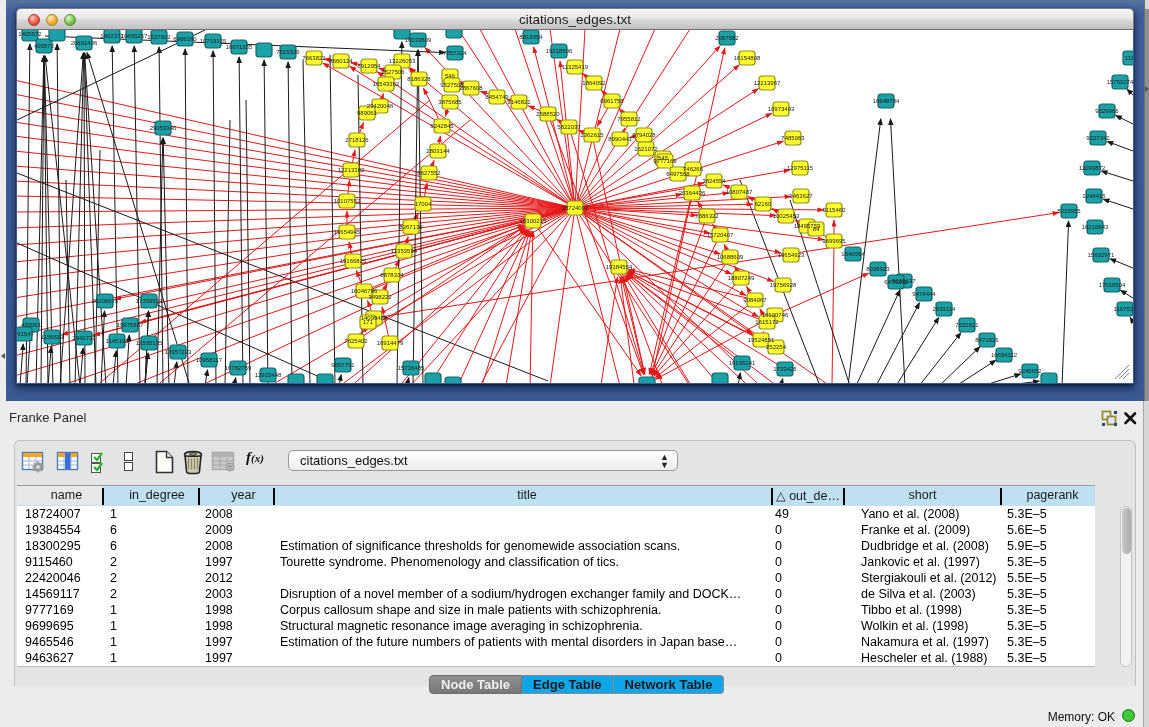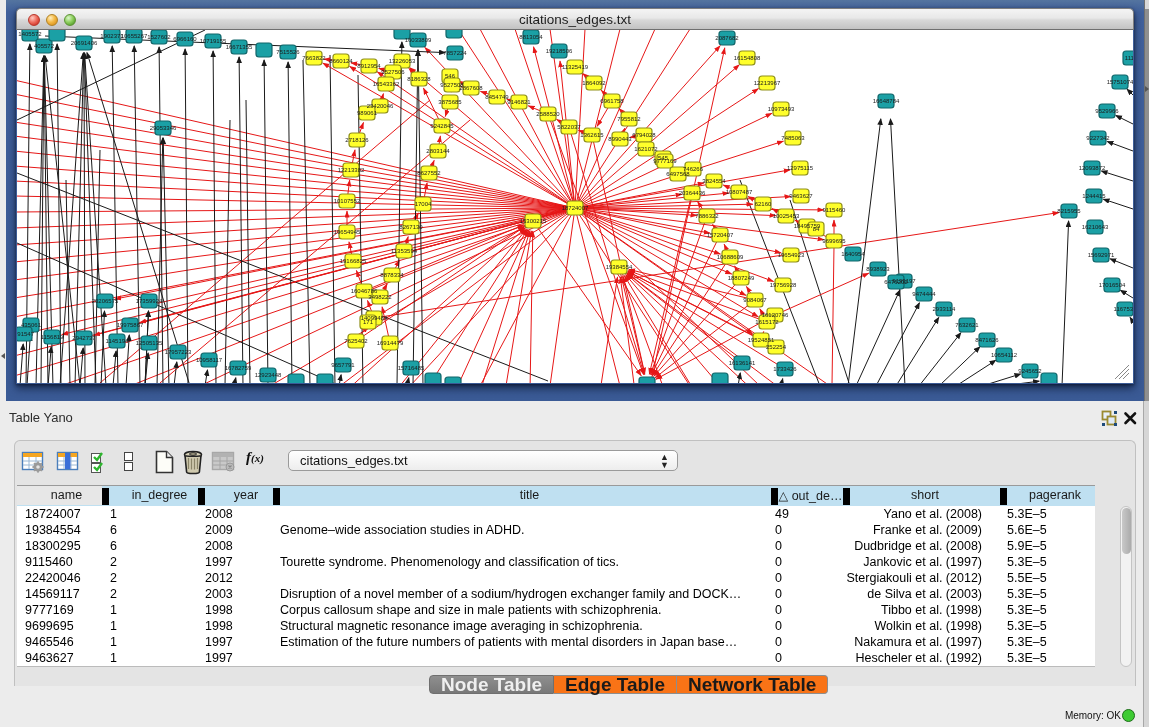--- a/index.html
+++ b/index.html
@@ -23,34 +23,34 @@
 .larr {position:absolute;left:1px;top:353px;width:0;height:0;border-top:3px solid transparent;border-bottom:3px solid transparent;border-right:4px solid #555}
 .panel {position:absolute;left:0;top:401px;width:1149px;height:326px;background:#ececec}
 .ptitle {position:absolute;left:9px;top:410px;font-size:13px;color:#2d2d2d}
 
 .toolc {position:absolute;left:14px;top:440px;width:1122px;height:246px;background:#e4e4e4;
   border:1px solid #c0c0c0;border-radius:6px 6px 0 0;border-bottom:none}
 .combo {position:absolute;left:288px;top:450px;width:390px;height:21px;background:linear-gradient(180deg,#ffffff,#ededed);
   border:1px solid #9a9a9a;border-radius:5px;font-size:13px;color:#111;line-height:19px;padding-left:11px}
 .combo .ud {position:absolute;right:8px;top:2px;font-size:9px;color:#222;line-height:8px}
 .thead {position:absolute;left:17px;top:485px;width:1078px;height:22px;background:#bfe0f1;border-top:1px solid #9a9a9a;border-bottom:1px solid #8a9aa8}
-.thead div {position:absolute;top:2px;height:17px;font-size:12.5px;color:#1a1a1a;text-align:center;border-left:7px solid #000000}
+.thead div {position:absolute;top:2px;height:17px;font-size:12.5px;color:#1a1a1a;text-align:center;border-left:2px solid #000000}
 .tbody {position:absolute;left:17px;top:506px;width:1078px;height:161px;background:#fff;overflow:hidden;border-bottom:1px solid #bbb}
 .tr {position:relative;height:16px;font-size:12.5px;color:#000;white-space:nowrap}
 .tr div {position:absolute;top:1px;overflow:hidden}
 .c0 {left:8px;width:90px} .c1 {left:93px;width:85px} .c2 {left:188px;width:65px}
 .c3 {left:263px;width:494px} .c4 {left:758px;width:68px}
-.c5 {left:808px;width:157px;text-align:right} .c6 {left:990px;width:100px}
+.c5 {left:844px;width:157px;text-align:left} .c6 {left:990px;width:100px}
 .sbar {position:absolute;left:1120px;top:506px;width:12px;height:161px;background:#f2f2f2;border:1px solid #c4c4c4;border-radius:6px}
 .sthumb {position:absolute;left:1121.5px;top:508px;width:9px;height:46px;background:linear-gradient(90deg,#c9c9c9,#ababab);border-radius:5px}
-.tabs {position:absolute;left:429px;top:675px;height:19px;display:flex;font-size:19px;font-weight:bold}
-.tab {height:19px;line-height:18px;padding:0 11px;background:#f97316;color:#1a1a1a;border:1px solid #8d8d8d;border-left:none}
+.tabs {position:absolute;left:429px;top:675px;height:19px;display:flex;font-size:13px;font-weight:bold}
+.tab {height:19px;line-height:18px;padding:0 11px;background:#0ea5e9;color:#1a1a1a;border:1px solid #8d8d8d;border-left:none}
 .tab.sel {background:linear-gradient(180deg,#8f8f8f,#787878);color:#efefef;border:1px solid #6f6f6f;border-radius:4px 0 0 4px}
 .tab.last {border-radius:0 4px 4px 0}
-.mem {position:absolute;right:28px;top:710px;font-size:10px;color:#111}
+.mem {position:absolute;right:34px;top:710px;font-size:12px;color:#111}
 .dot {position:absolute;right:14px;top:709px;width:13px;height:13px;border-radius:50%;background:#3ecb33;border:1.5px solid #1e6e1a}
 .brstrip {position:absolute;right:0;top:401px;width:6px;height:326px;background:#d6d6d6;border-left:1px solid #a8a8a8}
 </style></head><body>
 <div class="desk"></div>
 <div class="lstrip"></div>
 <div class="rstrip"></div>
 <div style="position:absolute;right:0px;top:86px;width:0;height:0;border-top:3px solid transparent;border-bottom:3px solid transparent;border-left:4px solid #555"></div>
 <div class="win">
   <div class="view"></div>
   <div class="tbar">
@@ -589,21 +589,21 @@
 <text x="761" y="342" font-size="6" text-anchor="middle" fill="#1c1c1c" font-family="Liberation Sans, sans-serif">19524851</text>
 <text x="776" y="349" font-size="6" text-anchor="middle" fill="#1c1c1c" font-family="Liberation Sans, sans-serif">252254</text>
 <text x="575" y="210" font-size="6" text-anchor="middle" fill="#1c1c1c" font-family="Liberation Sans, sans-serif">18724007</text>
 </svg>
 <svg style="position:absolute;left:1112px;top:362px" width="20" height="20">
  <path d="M3 17 L17 3 M7 17 L17 7 M11 17 L17 11" stroke="#888" stroke-width="1"></path>
 </svg>
 <div class="larr"></div>
 <div class="panel"></div>
 <div class="brstrip"></div>
-<div class="ptitle">Table Yano</div>
+<div class="ptitle">Franke Panel</div>
 <svg style="position:absolute;left:1101px;top:410px" width="18" height="18">
  <rect x="1.5" y="1.5" width="8" height="8" fill="#e8f0fa" stroke="#9a8a30" stroke-width="1.8"></rect>
  <rect x="6.5" y="6.5" width="8" height="8" fill="#dfeaf8" stroke="#9a8a30" stroke-width="1.8"></rect>
  <rect x="13" y="1" width="3" height="3" fill="#1d4a7a"></rect>
     <rect x="1" y="13" width="3" height="3" fill="#1d4a7a"></rect>
  <rect x="13" y="13" width="3" height="3" fill="#1d4a7a"></rect>
 </svg>
 <svg style="position:absolute;left:1123px;top:411px" width="15" height="15">
  <path d="M2.5 2.5 L12 12 M12 2.5 L2.5 12" stroke="#111" stroke-width="2.6" stroke-linecap="round"></path>
 </svg>
@@ -673,29 +673,29 @@
       <div class="c1">1</div>
       <div class="c2">2008</div>
       <div class="c4">49</div>
       <div class="c5">Yano et al. (2008)</div>
       <div class="c6">5.3E–5</div>
     </div>
 <div class="tr">
       <div class="c0">19384554</div>
       <div class="c1">6</div>
       <div class="c2">2009</div>
-      <div class="c3">Genome–wide association studies in ADHD.</div>
       <div class="c4">0</div>
       <div class="c5">Franke et al. (2009)</div>
       <div class="c6">5.6E–5</div>
     </div>
 <div class="tr">
       <div class="c0">18300295</div>
       <div class="c1">6</div>
       <div class="c2">2008</div>
+      <div class="c3">Estimation of significance thresholds for genomewide association scans.</div>
       <div class="c4">0</div>
       <div class="c5">Dudbridge et al. (2008)</div>
       <div class="c6">5.9E–5</div>
     </div>
 <div class="tr">
       <div class="c0">9115460</div>
       <div class="c1">2</div>
       <div class="c2">1997</div>
       <div class="c3">Tourette syndrome. Phenomenology and classification of tics.</div>
       <div class="c4">0</div>
@@ -744,21 +744,21 @@
       <div class="c3">Estimation of the future numbers of patients with mental disorders in Japan base…</div>
       <div class="c4">0</div>
       <div class="c5">Nakamura et al. (1997)</div>
       <div class="c6">5.3E–5</div>
     </div>
 <div class="tr">
       <div class="c0">9463627</div>
       <div class="c1">1</div>
       <div class="c2">1997</div>
       <div class="c4">0</div>
-      <div class="c5">Hescheler et al. (1992)</div>
+      <div class="c5">Hescheler et al. (1988)</div>
       <div class="c6">5.3E–5</div>
     </div>
 </div>
 <div class="sbar"></div>
 <div class="sthumb"></div>
 <div class="tabs">
  <div class="tab sel">Node Table</div>
     <div class="tab">Edge Table</div>
     <div class="tab last">Network Table</div>
 </div>

